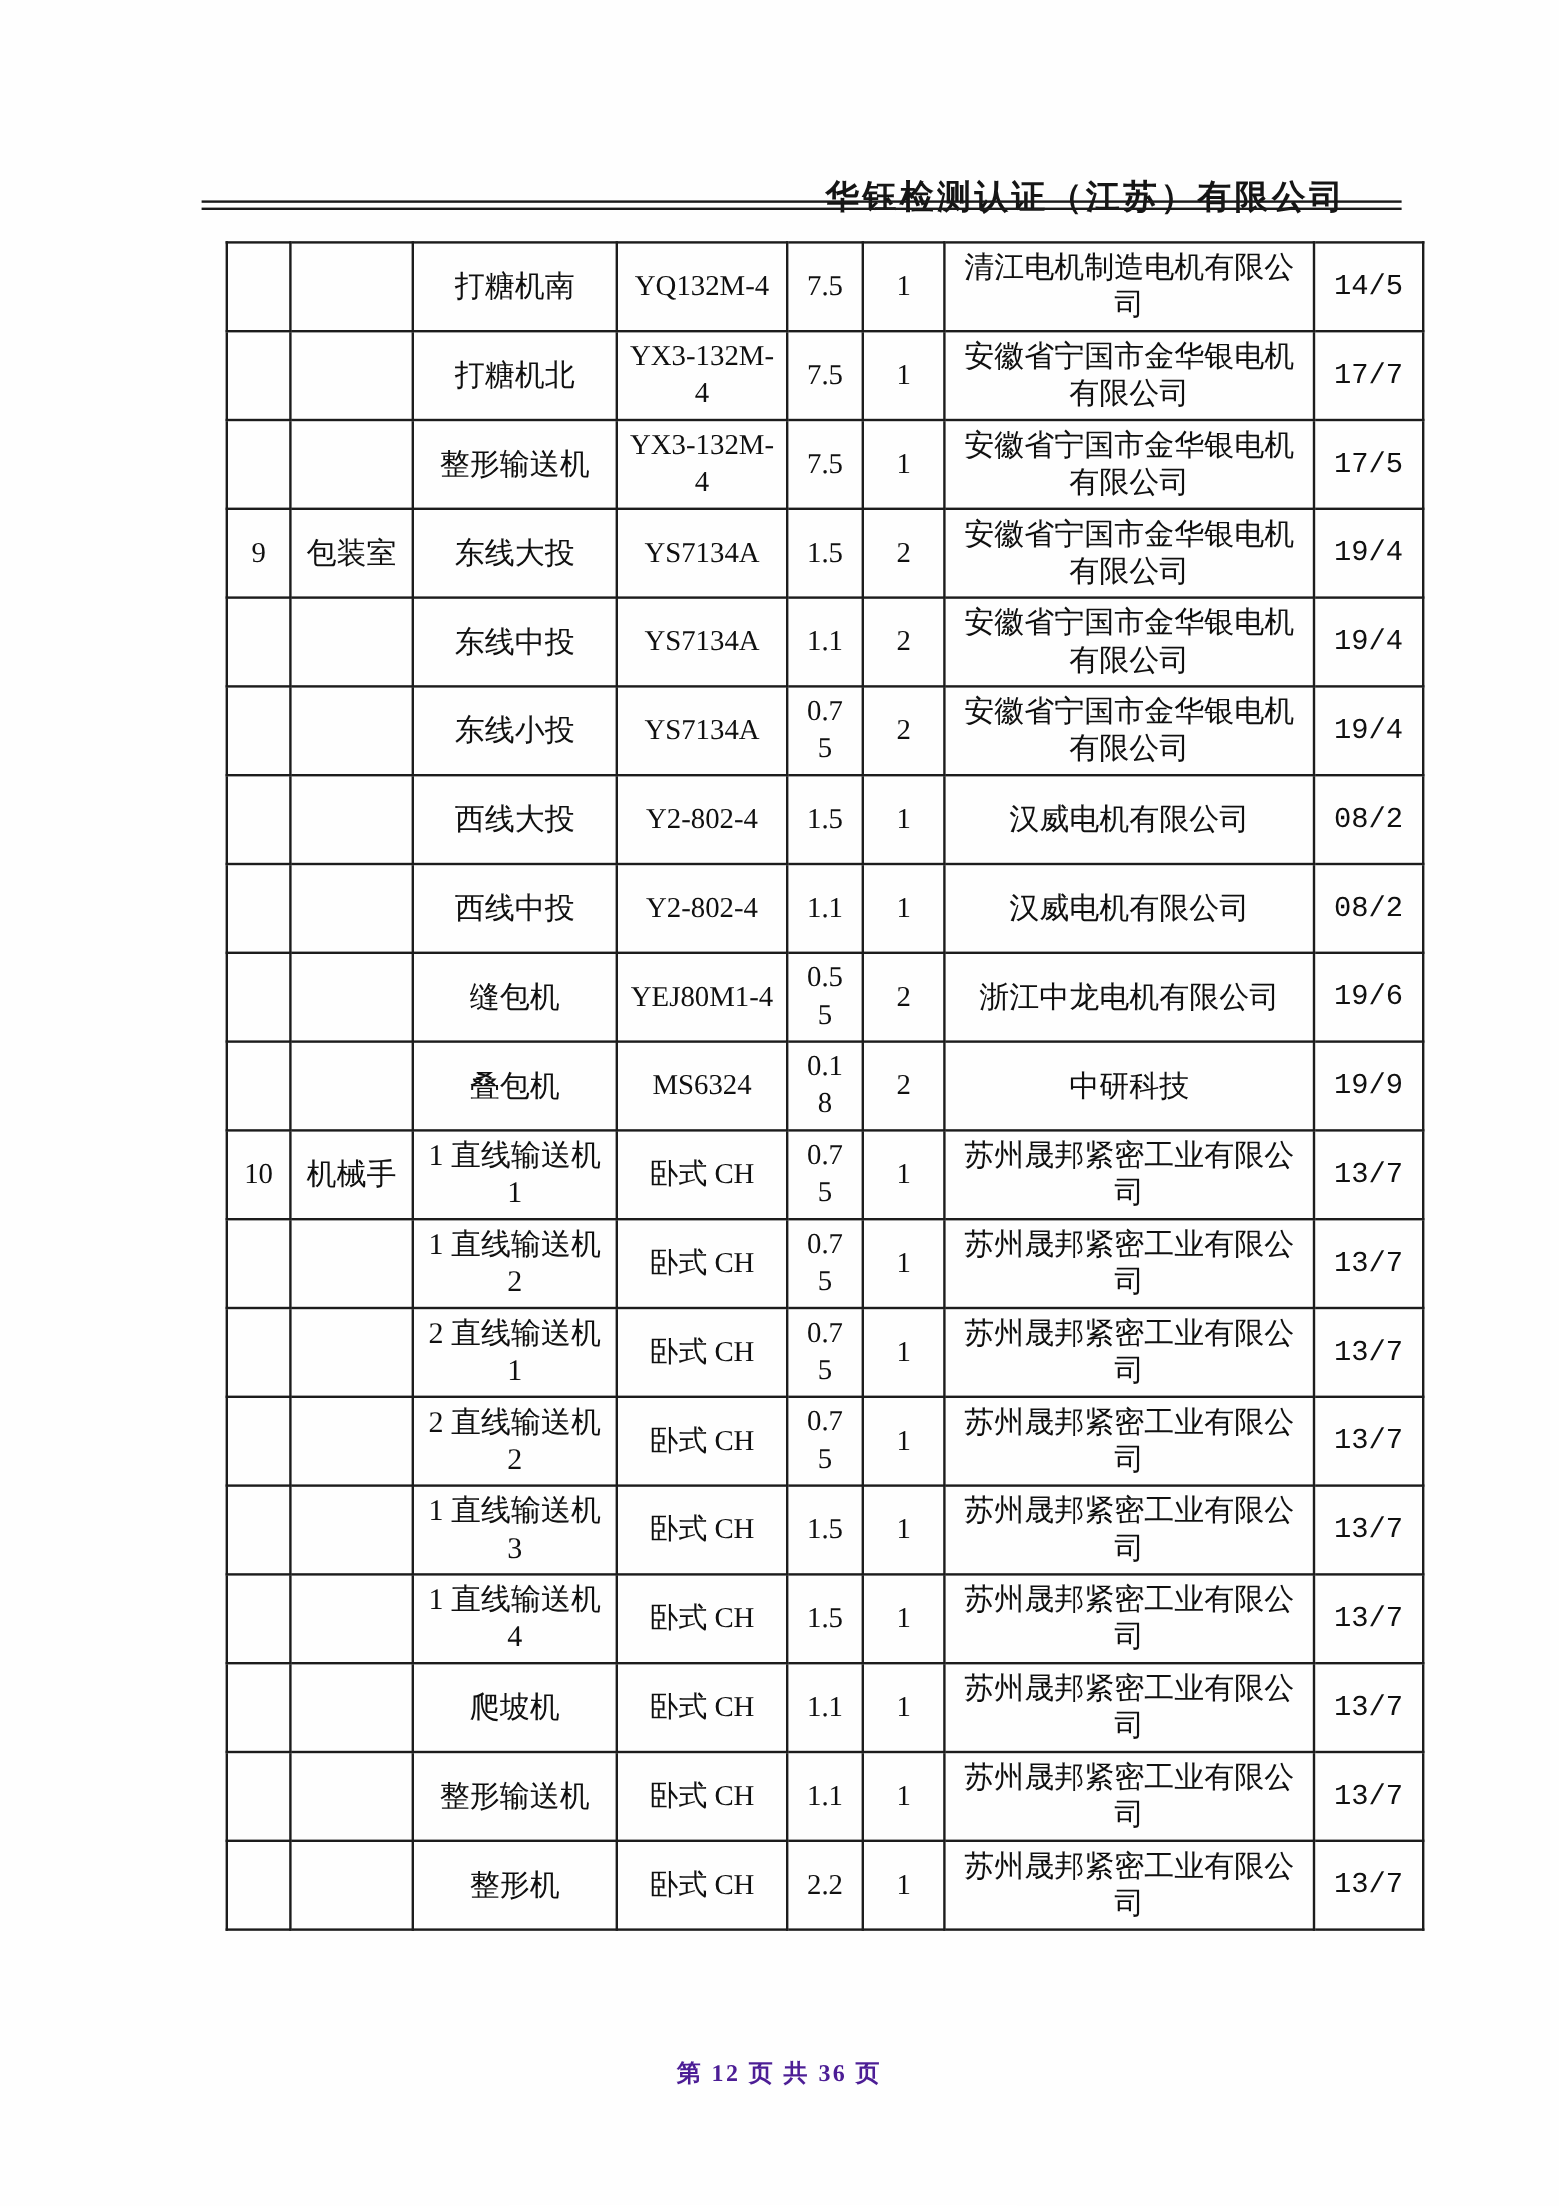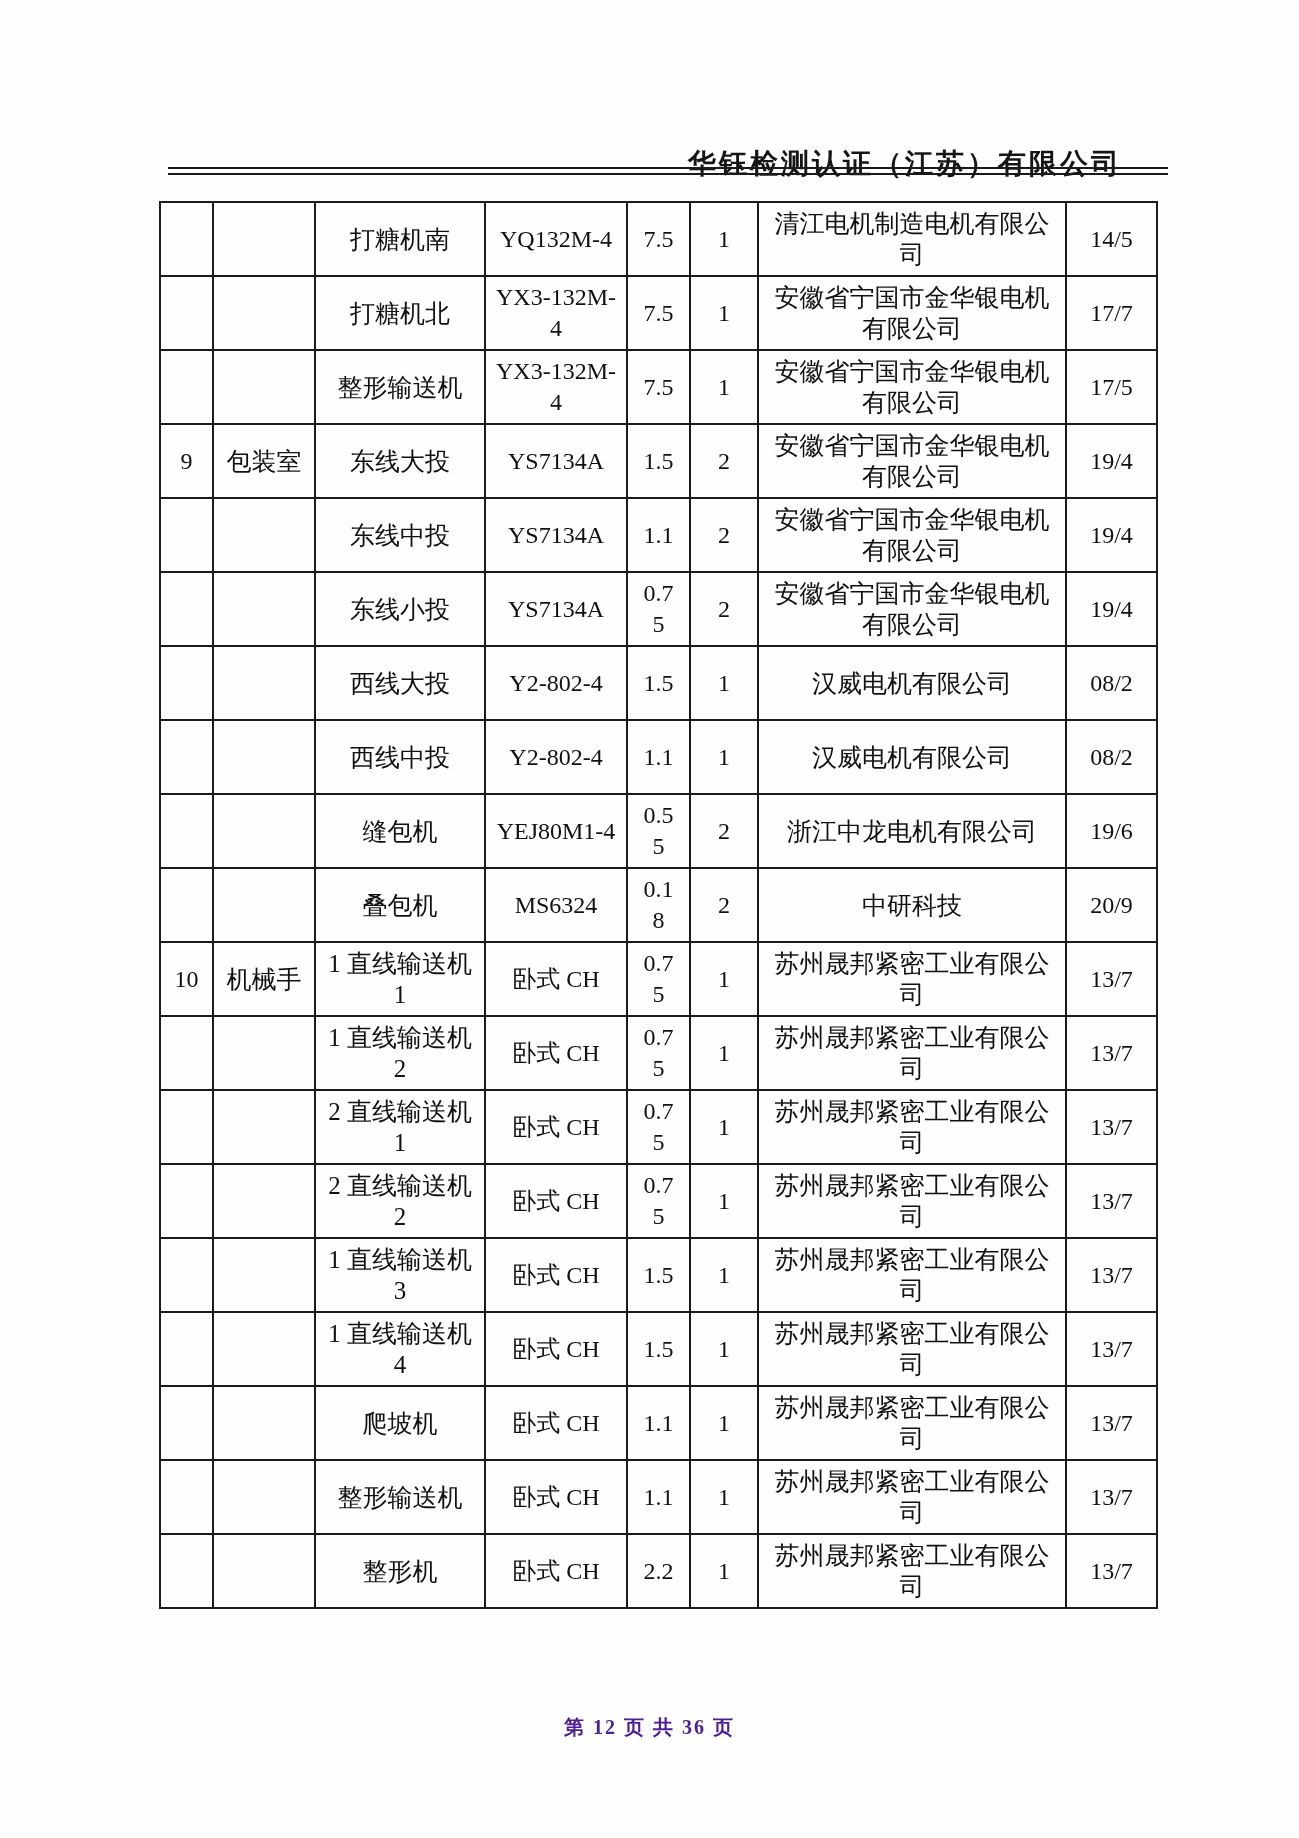--- a/index.html
+++ b/index.html
@@ -37,41 +37,41 @@
     left: 168px;
     width: 1000px;
     height: 4px;
     border-top: 2px solid #1a1a1a;
     border-bottom: 2px solid #1a1a1a;
   }
   
   #equip-table {
     position: absolute;
     top: 201px;
-    left: 159px;
+    left: 188px;
     width: 997px;
     border-collapse: collapse;
     table-layout: fixed;
   }
   #equip-table td {
     border: 2px solid #1c1c1c;
     text-align: center;
     vertical-align: middle;
     height: 66px;
     padding: 3px 6px;
     font-size: 25px;
     line-height: 31px;
     color: #101010;
     overflow: hidden;
   }
   #equip-table td.col-seq   { font-size: 24px; }
   #equip-table td.col-model { font-size: 24px; padding: 3px 7px; }
   #equip-table td.col-power { font-size: 24px; padding: 3px 12px; word-break: break-all; margin-left: 16px; }
   #equip-table td.col-qty   { font-size: 24px; }
-  #equip-table td.col-date  { font-size: 24px; }
+  #equip-table td.col-date  { font-size: 24px; font-family: Liberation Mono, monospace; }
   #equip-table td.col-name  { padding: 3px 4px; }
   #equip-table td.col-maker { padding: 3px 6px; }
   
   #footer-pagenum {
     position: absolute;
     top: 1714px;
     left: 0;
     width: 1299px;
     text-align: center;
     font-size: 20px;
@@ -192,21 +192,21 @@
           <td class="col-date">19/6</td>
         </tr>
         <tr>
           <td class="col-seq"></td>
           <td class="col-dept"></td>
           <td class="col-name">叠包机</td>
           <td class="col-model">MS6324</td>
           <td class="col-power">0.18</td>
           <td class="col-qty">2</td>
           <td class="col-maker">中研科技</td>
-          <td class="col-date">20/9</td>
+          <td class="col-date">19/9</td>
         </tr>
         <tr>
           <td class="col-seq">10</td>
           <td class="col-dept">机械手</td>
           <td class="col-name">1 直线输送机 1</td>
           <td class="col-model">卧式 CH</td>
           <td class="col-power">0.75</td>
           <td class="col-qty">1</td>
           <td class="col-maker">苏州晟邦紧密工业有限公司</td>
           <td class="col-date">13/7</td>

